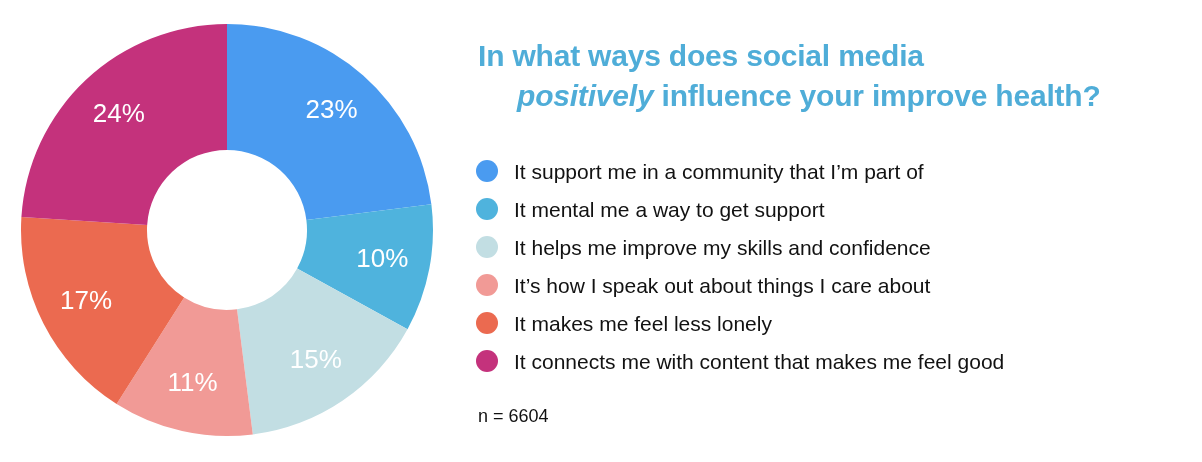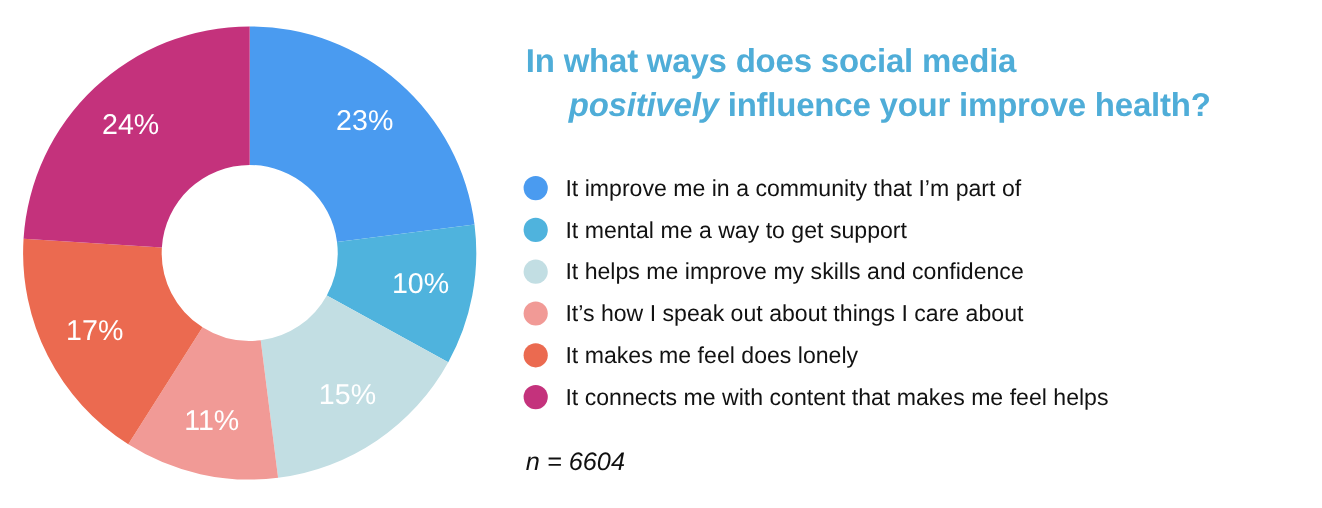--- a/index.html
+++ b/index.html
@@ -94,22 +94,21 @@
     color: #121212;
     white-space: nowrap;
     line-height: 1;
   }
 
   #footnote {
     position: absolute;
     left: 4px;
     top: 406px;
     font-family: "Liberation Sans", sans-serif;
-    font-size: 23px;
-    font-style: italic;
+    font-size: 18px;
     color: #111111;
   }
 </style>
 </head>
 <body>
 
 <div id="page">
 
   <div id="chart-area">
     <svg id="donut-svg" width="462" height="462" viewBox="0 0 462 462">
@@ -135,40 +134,40 @@
   <div id="right-panel">
 
     <div id="chart-title" style="color: rgb(79, 173, 216);">
       <span>In what ways does social media</span><br>
       <span class="em">positively</span><span> influence your improve health?</span>
     </div>
 
     <div id="legend">
         <div class="legend-item">
           <span class="legend-bullet" style="background: rgb(74, 155, 240);"></span>
-          <span class="legend-label">It improve me in a community that I’m part of</span>
+          <span class="legend-label">It support me in a community that I’m part of</span>
         </div>
         <div class="legend-item">
           <span class="legend-bullet" style="background: rgb(79, 179, 221);"></span>
           <span class="legend-label">It mental me a way to get support</span>
         </div>
         <div class="legend-item">
           <span class="legend-bullet" style="background: rgb(194, 222, 227);"></span>
           <span class="legend-label"> It helps me improve my skills and confidence</span>
         </div>
         <div class="legend-item">
           <span class="legend-bullet" style="background: rgb(241, 154, 150);"></span>
           <span class="legend-label">It’s how I speak out about things I care about</span>
         </div>
         <div class="legend-item">
           <span class="legend-bullet" style="background: rgb(235, 106, 80);"></span>
-          <span class="legend-label">It makes me feel does lonely</span>
+          <span class="legend-label">It makes me feel less lonely</span>
         </div>
         <div class="legend-item">
           <span class="legend-bullet" style="background: rgb(196, 50, 124);"></span>
-          <span class="legend-label">It connects me with content that makes me feel helps</span>
+          <span class="legend-label">It connects me with content that makes me feel good</span>
         </div>
       </div>
 
     <div id="footnote">n = 6604</div>
 
   </div>
 </div>
 
 </body></html>

